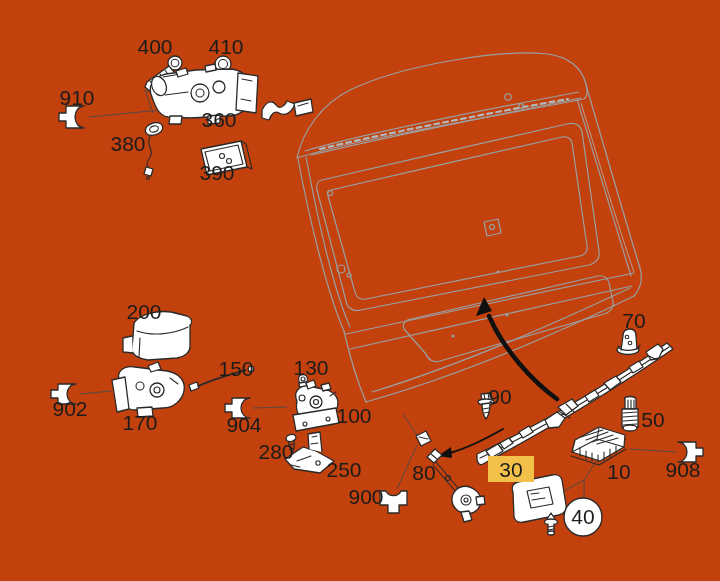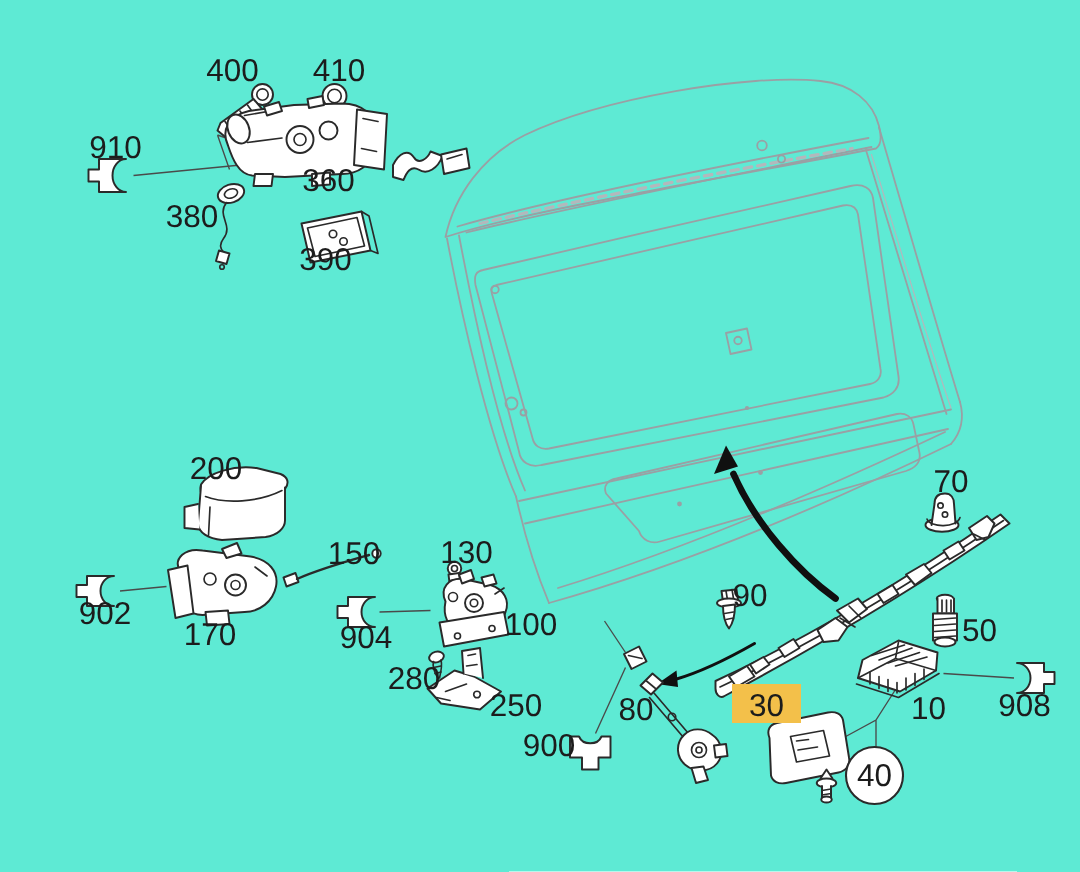--- a/index.html
+++ b/index.html
@@ -1,16 +1,16 @@
 <!DOCTYPE html>
 <html><head>
 <meta charset="utf-8">
 <style>
   html,body{margin:0;padding:0;background:#ffffff;}
-  .stage{position:relative;width:720px;height:581px;background:#5eead4;overflow:hidden;}
+  .stage{position:relative;width:720px;height:581px;background:#c2410c;overflow:hidden;}
   svg{display:block;}
   .body-line{fill:none;stroke:#9aa0a4;stroke-width:1.2;stroke-linecap:round;stroke-linejoin:round;}
   .body-thin{fill:none;stroke:#b3b8bc;stroke-width:0.8;stroke-linecap:round;}
   .part{fill:#ffffff;stroke:#2a2a2a;stroke-width:1.3;stroke-linejoin:round;stroke-linecap:round;}
   .part-line{fill:none;stroke:#2a2a2a;stroke-width:1.1;stroke-linecap:round;stroke-linejoin:round;}
   .leader{fill:none;stroke:#4a4a4a;stroke-width:0.9;}
   .lbl{font-family:"Liberation Sans", sans-serif;font-size:21px;fill:#1c1c1c;}
   .arrow-thick{fill:none;stroke:#101010;stroke-width:4.5;stroke-linecap:round;}
   .arrow-thin{fill:none;stroke:#101010;stroke-width:2;stroke-linecap:round;}
   .dot{fill:#9aa0a4;stroke:none;}

